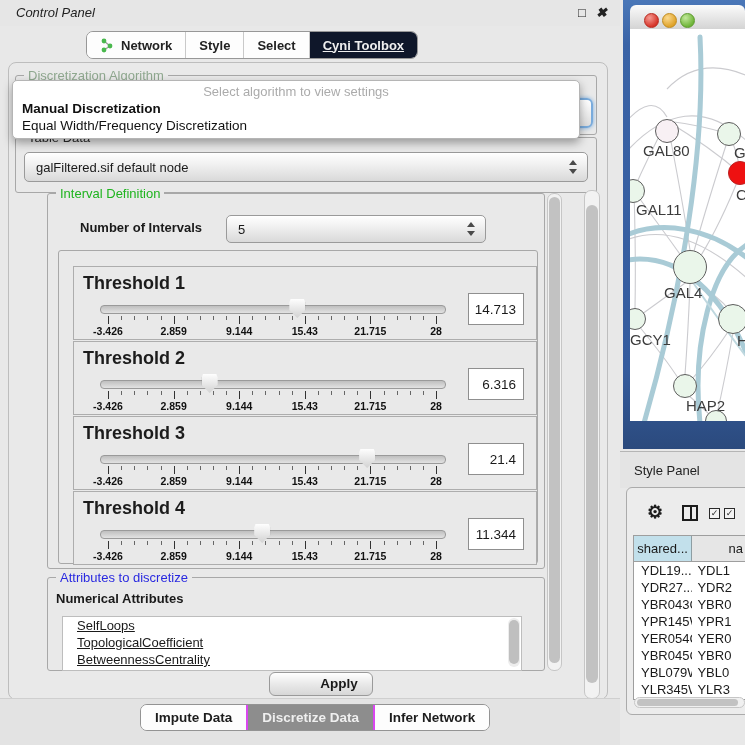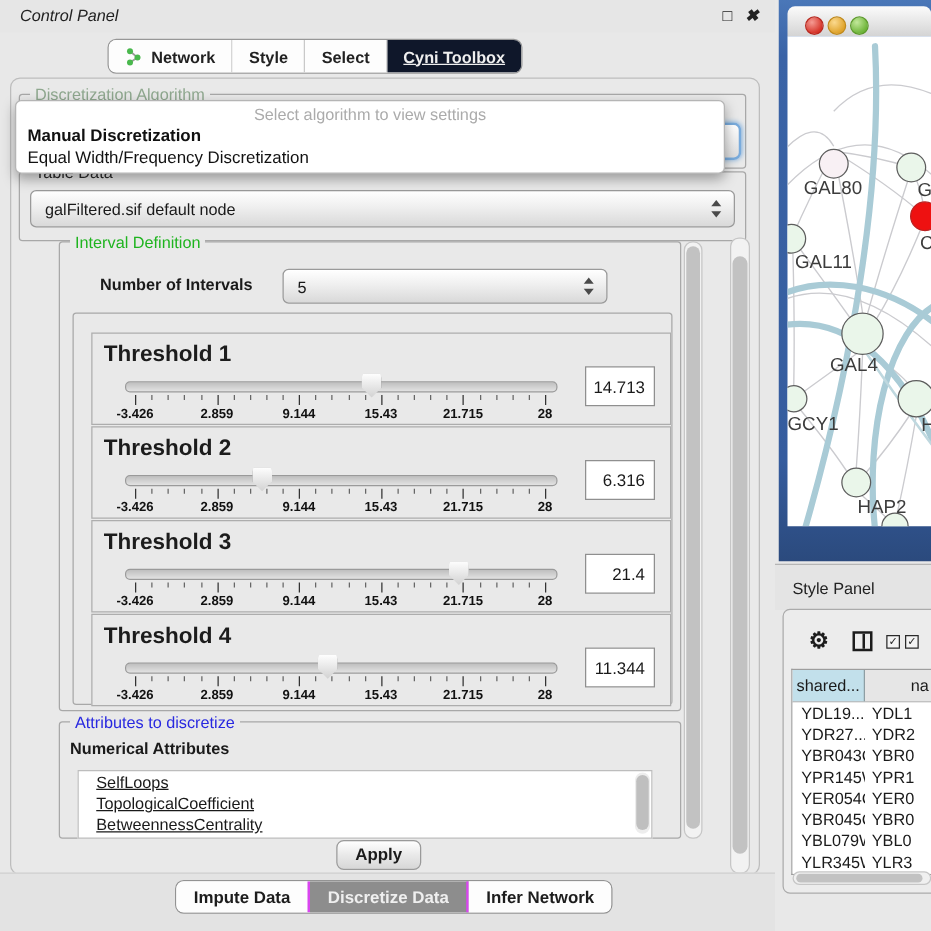--- a/index.html
+++ b/index.html
@@ -376,21 +376,21 @@
           <div class="attr-item">SelfLoops</div>
           <div class="attr-item">TopologicalCoefficient</div>
           <div class="attr-item">BetweennessCentrality</div>
         </div>
       <div class="vscroll" style="right:1px;top:1px;width:12px;height:49px;border:none;background:#EDEDED;">
         <div class="vthumb" style="top:2px;height:44px;background:#BFBFBF;"></div>
       </div>
     </div>
   </div>
 
-  <div class="macbtn" style="left:260px;top:609px;width:66px;height:22px;line-height:22px;">Apply</div>
+  <div class="macbtn" style="left:260px;top:609px;width:66px;height:22px;line-height:22px;padding-left:36px;">Apply</div>
 </div>
 
 <div class="vscroll" style="left:584px;top:190px;width:14px;height:507px;">
   <div class="vthumb" style="top:14px;height:478px;"></div>
 </div>
 
 <div class="abs popup">
   <div class="hint">Select algorithm to view settings</div>
   <div class="opt b">Manual Discretization</div>
   <div class="opt n">Equal Width/Frequency Discretization</div>

